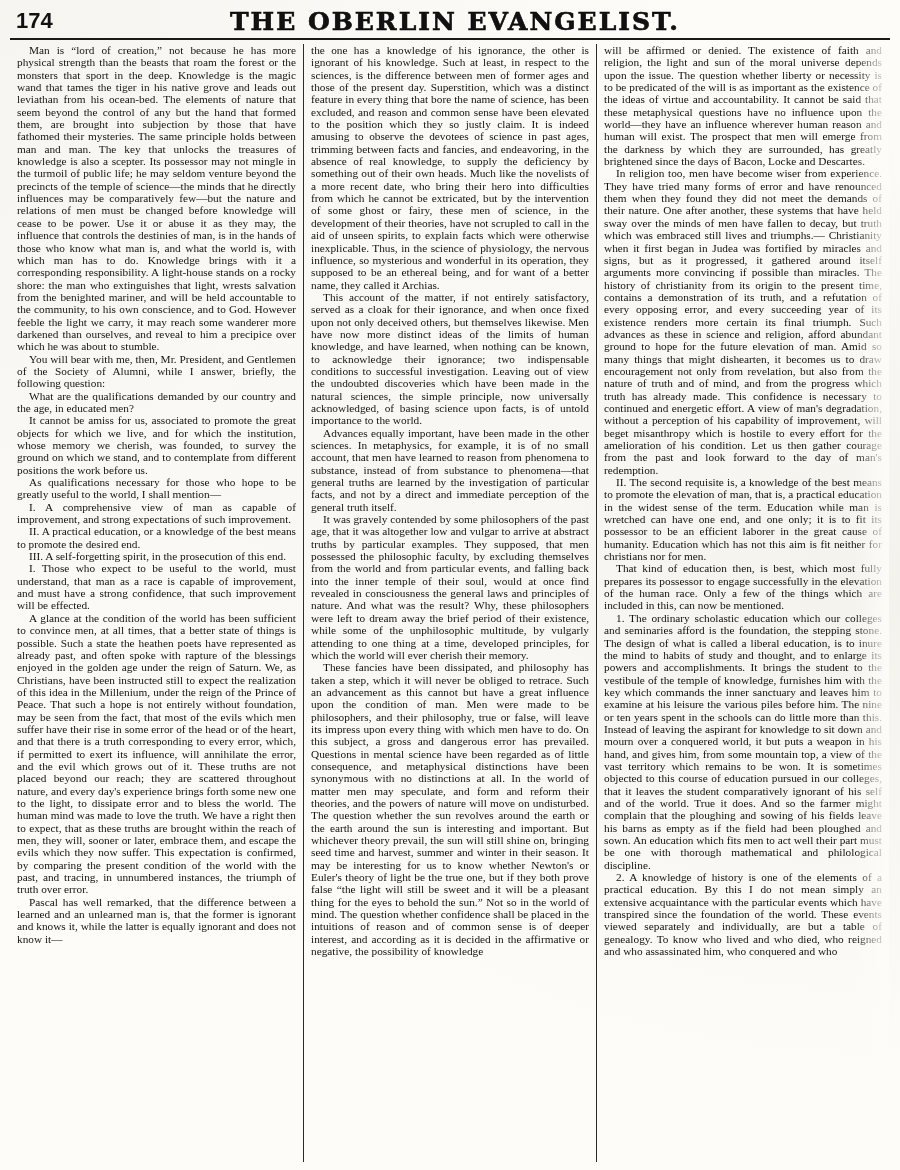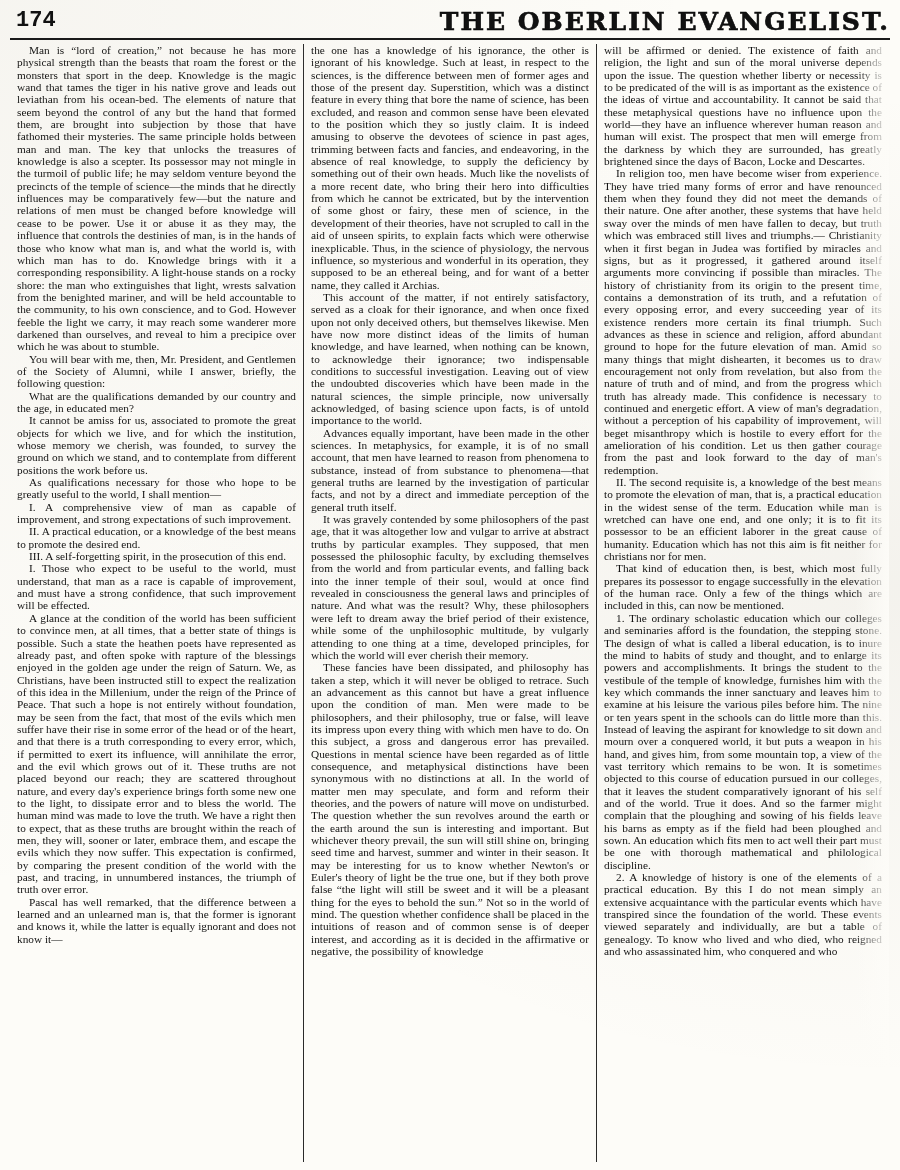--- a/index.html
+++ b/index.html
@@ -26,27 +26,27 @@
   .masthead {
     position: relative;
     height: 30px;
     border-bottom: 2px solid #1a1a1a;
     margin-bottom: 4px;
   }
   .folio {
     position: absolute;
     left: 6px;
     top: 0px;
-    font-family: Liberation Mono, monospace;
+    font-family: Liberation Sans, sans-serif;
     font-weight: bold;
     font-size: 22px;
     letter-spacing: 0px;
   }
   .title {
-    text-align: right;
+    text-align: center;
     font-family: "DejaVu Serif", serif;
     font-weight: bold;
     font-size: 25px;
     letter-spacing: 2px;
     line-height: 28px;
     padding-left: 10px;
     -webkit-text-stroke: 0.6px #000;
   }
   
   .columns {

